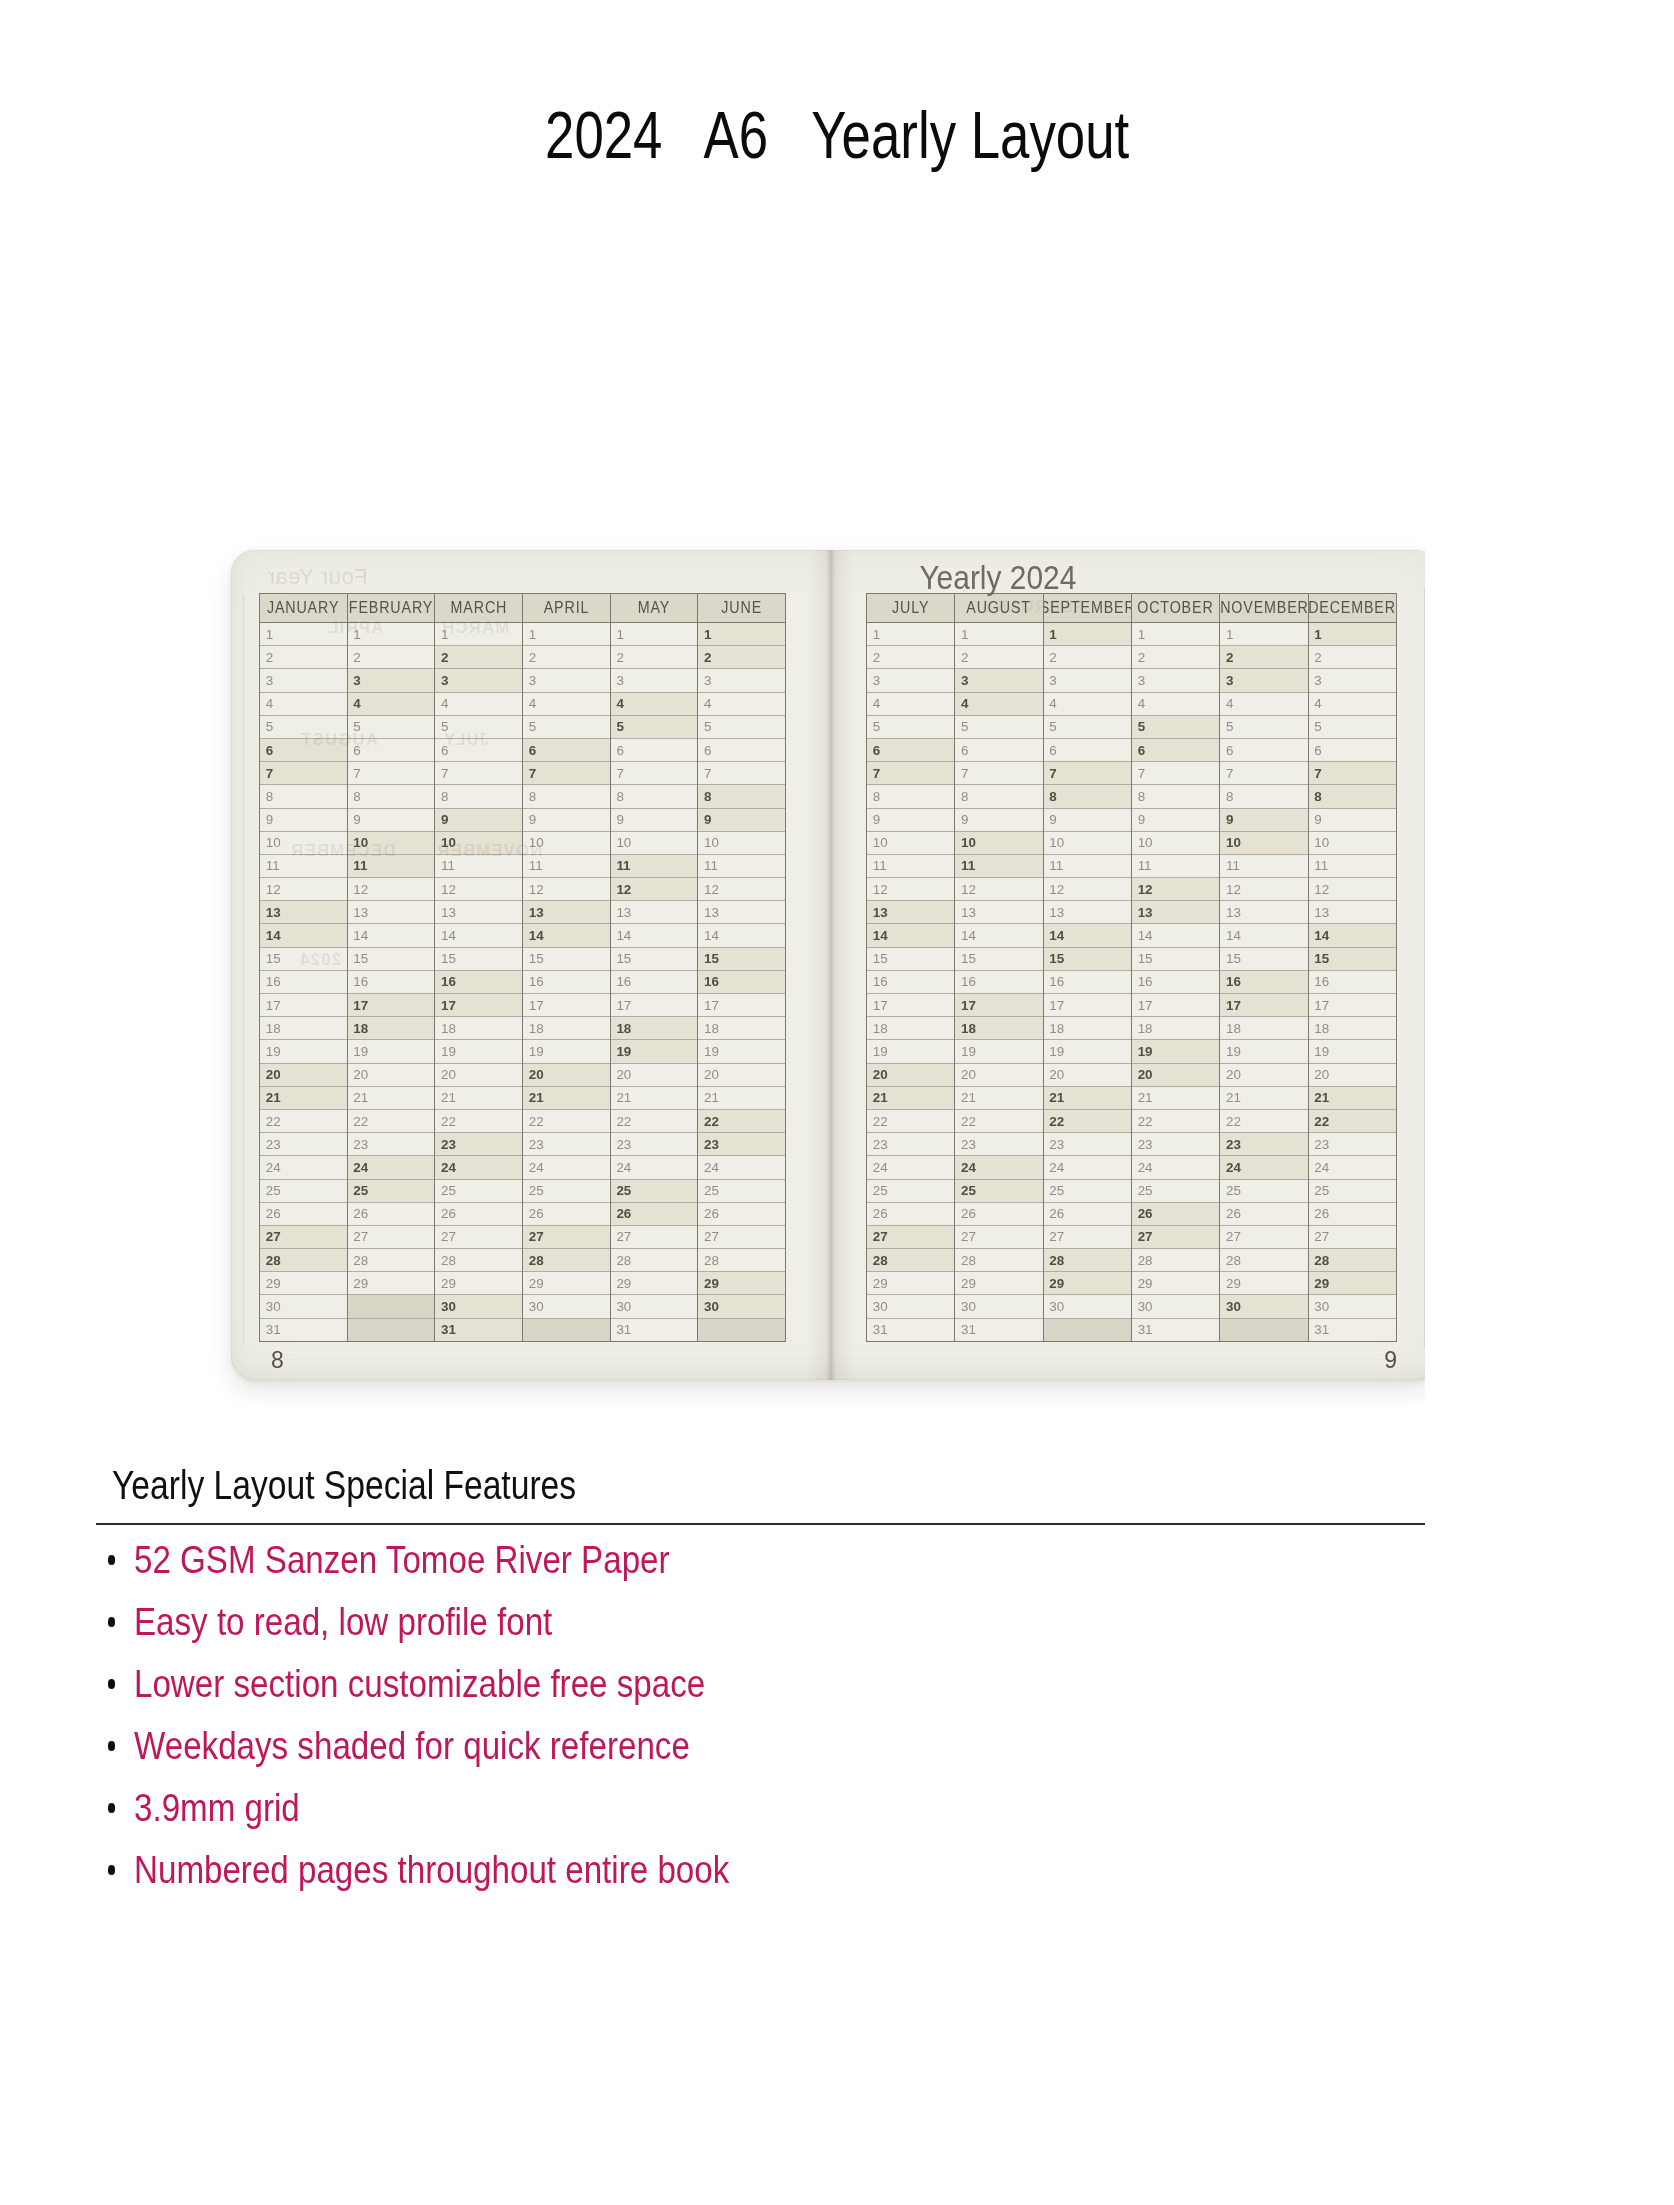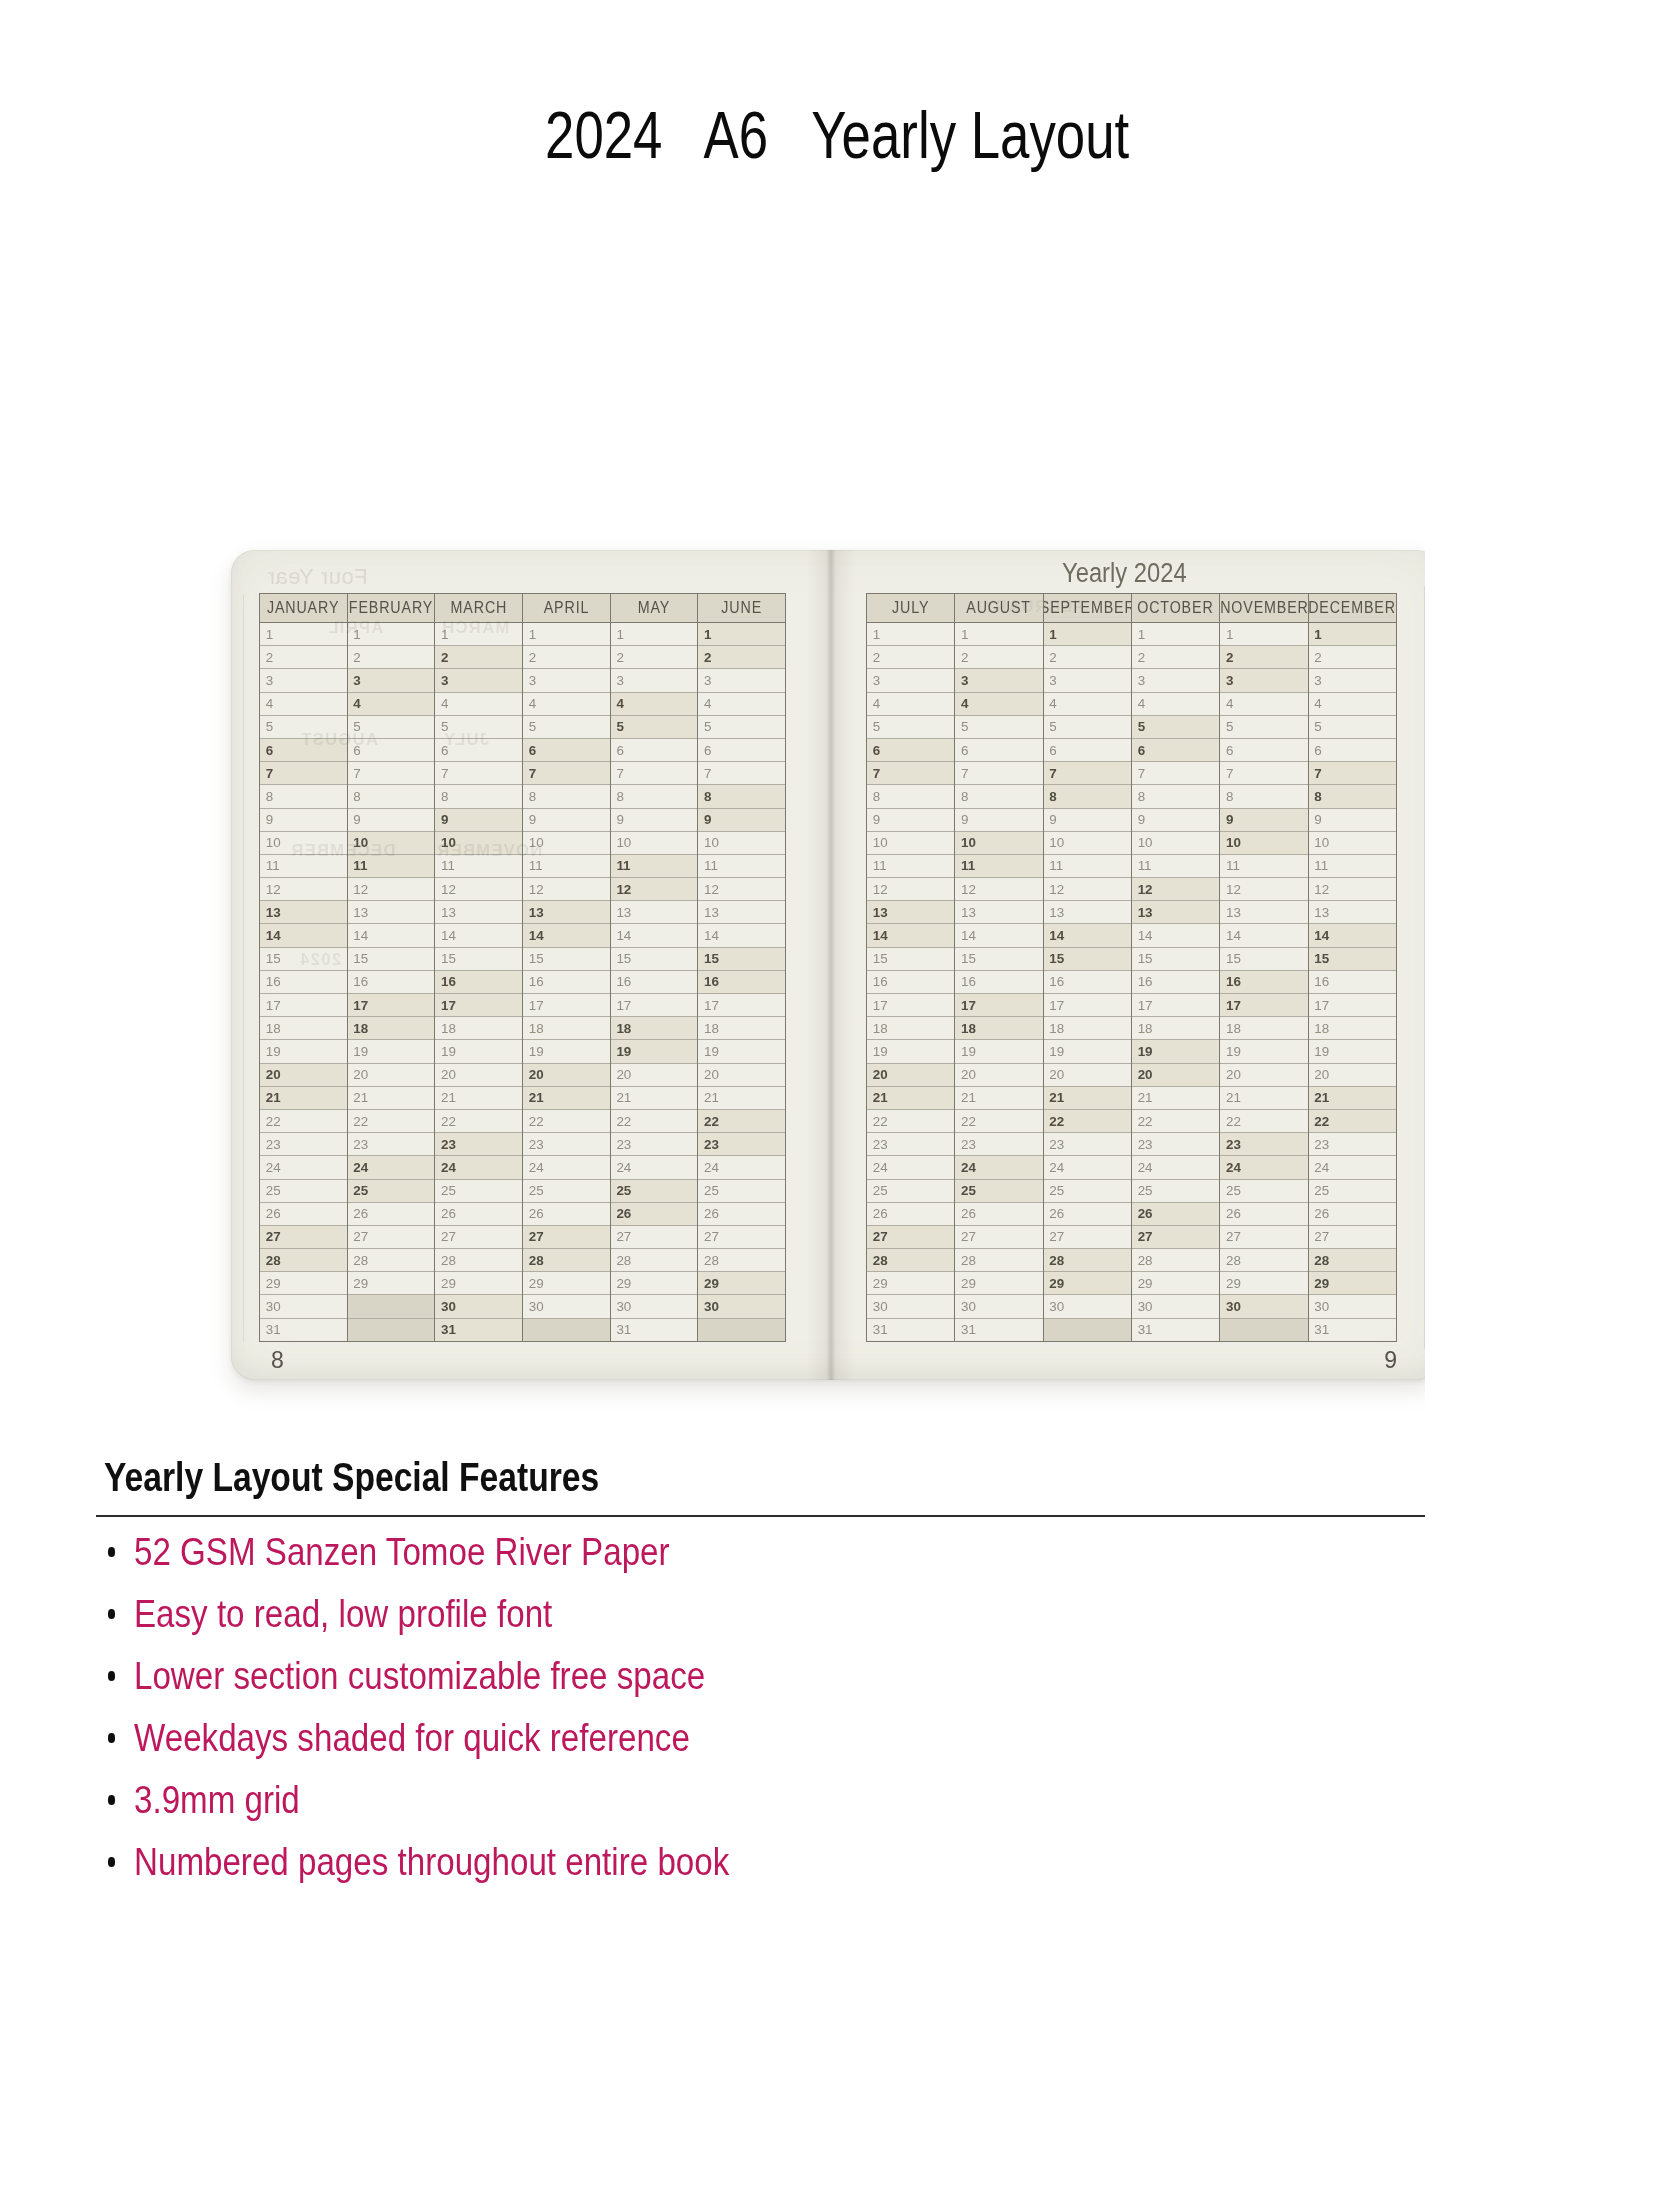--- a/index.html
+++ b/index.html
@@ -62,22 +62,22 @@
     flex:1 1 0; border-bottom:0.6px solid var(--grid-light, #b0ada2);
     display:flex; align-items:center; padding-left:5.7px; box-sizing:border-box;
     font-size:13.4px; color:var(--ink-light, #918e83); font-weight:400;
   }
   .day-cell:last-child { border-bottom:none; }
   .day-cell.weekend { background:var(--weekend-shade, #e5e2d4); color:var(--ink-dark, #514e45); font-weight:600; }
   .day-cell.empty   { background:var(--empty-shade, #d9d5c6); }
 
   
   .yearly-label {
-    position:absolute; left:619px; width:531px; top:7.7px; text-align:center;
-    font-size:27px; color:var(--accent-text, #6f6b61); z-index:1;
+    position:absolute; left:667px; width:531px; top:7.7px; text-align:left;
+    font-size:34px; color:var(--accent-text, #6f6b61); z-index:1;
   }
   .yearly-label span { display:inline-block; transform:scaleX(.88); transform-origin:100% 50%; }
   .pagenum { position:absolute; top:797px; font-size:23px; color:#55524a; z-index:1; }
   .pn-left  { left:40px; }
   .pn-right { left:635px; width:531px; text-align:right; }
 
   
   .ghost-layer { position:absolute; inset:0; z-index:2; pointer-events:none; overflow:hidden; border-radius:24px; }
   .ghost {
     position:absolute; transform:scaleX(-1); color:#5f5b50; opacity:.11;
@@ -88,21 +88,21 @@
   .g2 { left:210px; top:68px; }
   .g3 { left:69px; top:180px; }
   .g4 { left:212px; top:180px; }
   .g5 { left:59px;  top:291px; }
   .g6 { left:205px; top:291px; }
   .g7 { left:68px; top:400px; }
   .g8 { left:751px; top:47px; opacity:.07; }
 
   
   .features { position:absolute; left:96px; top:1449px; width:1486px; }
-  .features h2 { margin:8px; font-size:41px; font-weight:700; color:#101010; line-height:1; }
+  .features h2 { margin:16px; font-size:41px; font-weight:400; color:#101010; line-height:1; }
   .features h2 .cond { display:inline-block; transform:scaleX(.82); transform-origin:0 60%; white-space:nowrap; }
   .rule { margin-top:16.6px; height:2.6px; width:1480px; background:#2d2d2d; }
   .features ul { list-style:none; margin:3.8px 0 0 0; padding:0; }
   .features li { display:flex; align-items:center; height:62px; font-size:39px; color:#be185d;text-align:center; }
   .bullet-dot { width:7.7px; height:9.6px; border-radius:50%; background:#0e0e0e; margin:0 19px 0 11.5px; flex:0 0 auto; }
   .features li .cond { display:inline-block; transform:scaleX(.85); transform-origin:0 50%; white-space:nowrap; }
 </style>
 </head>
 <body>
 

